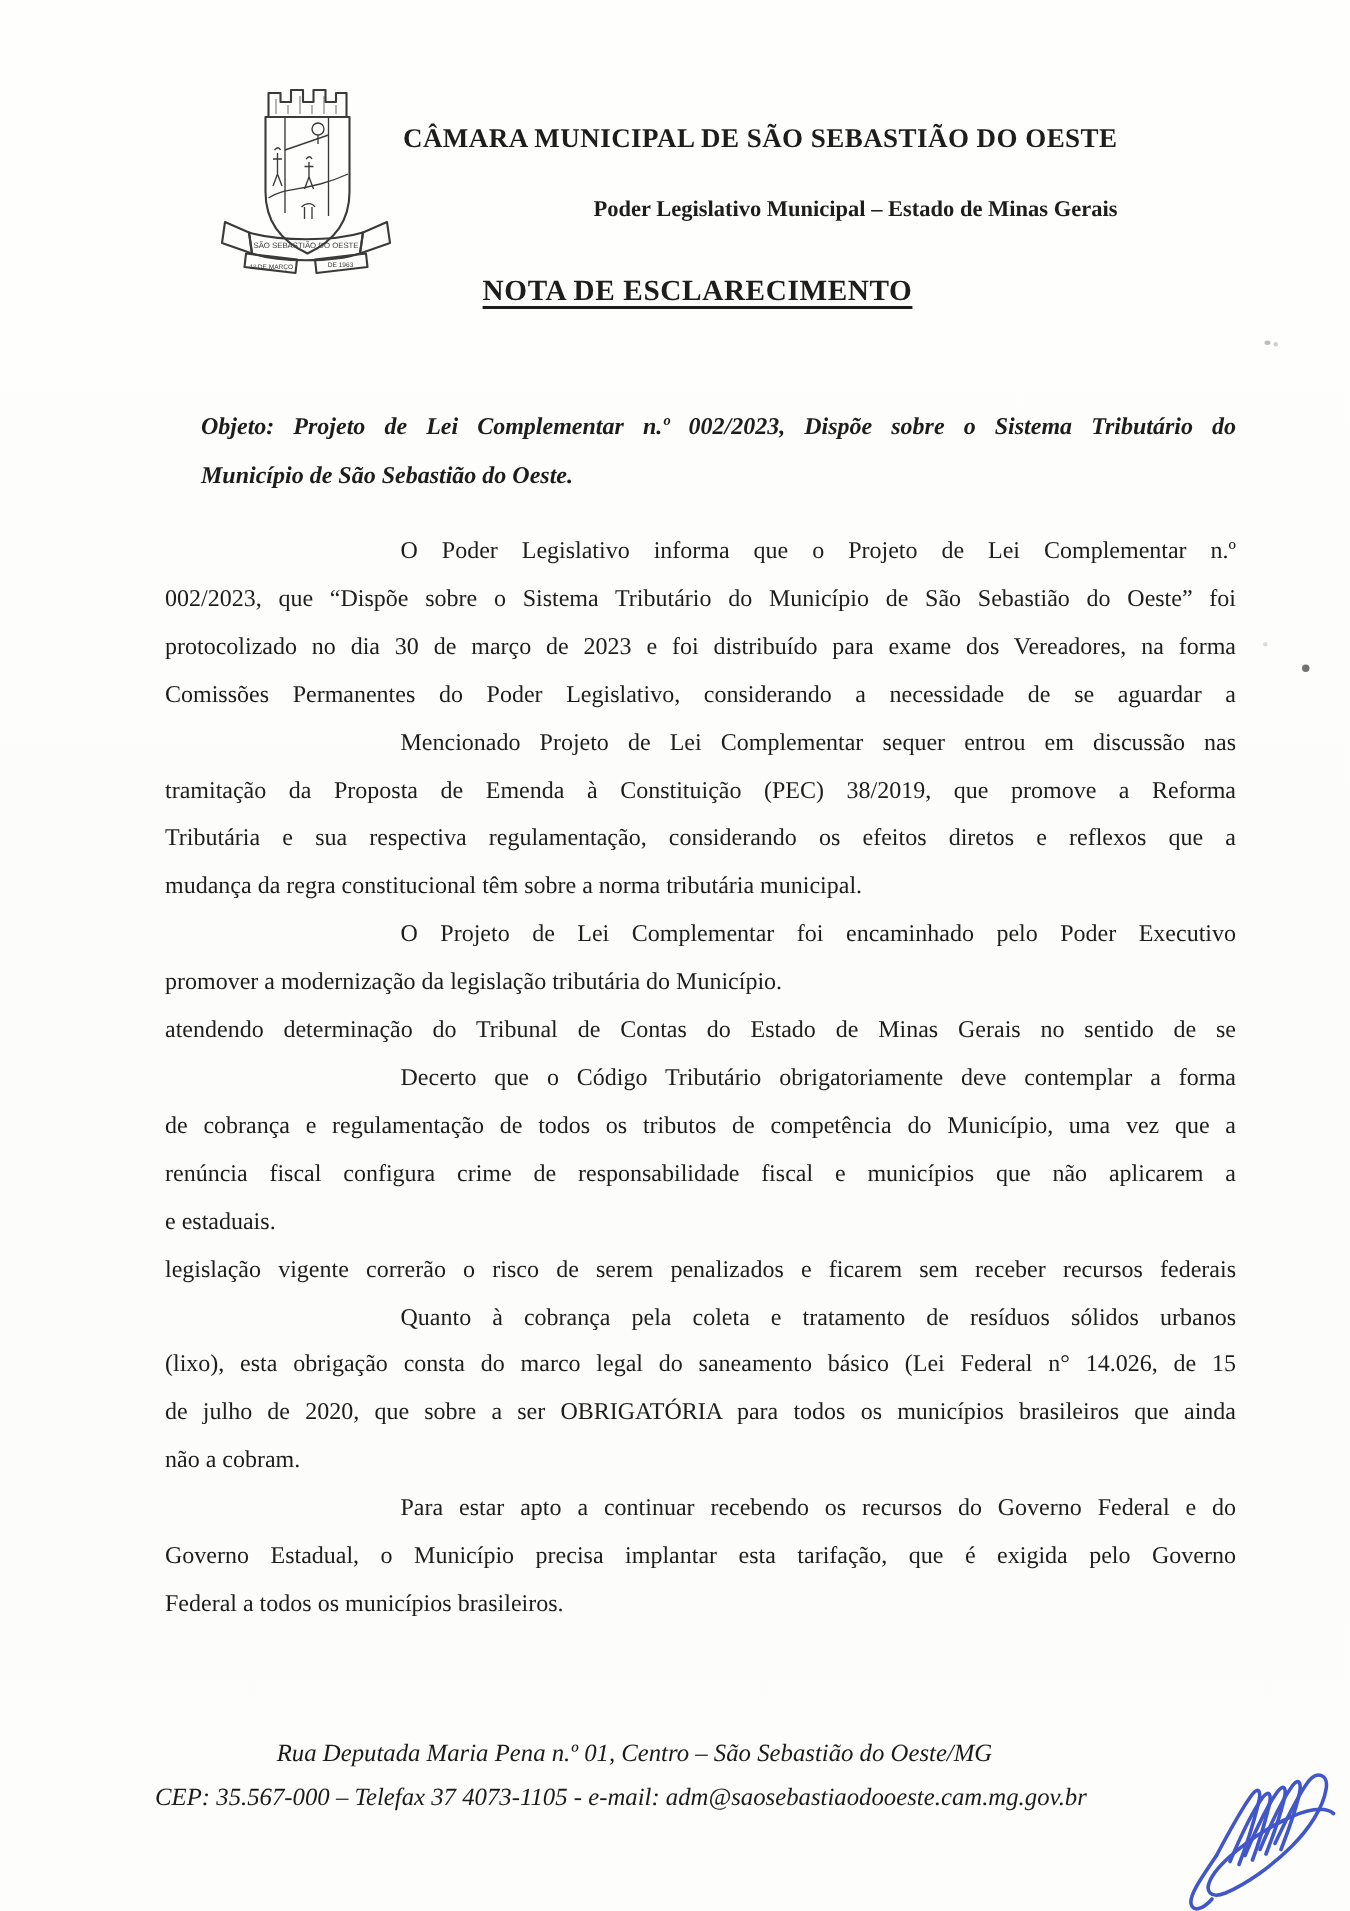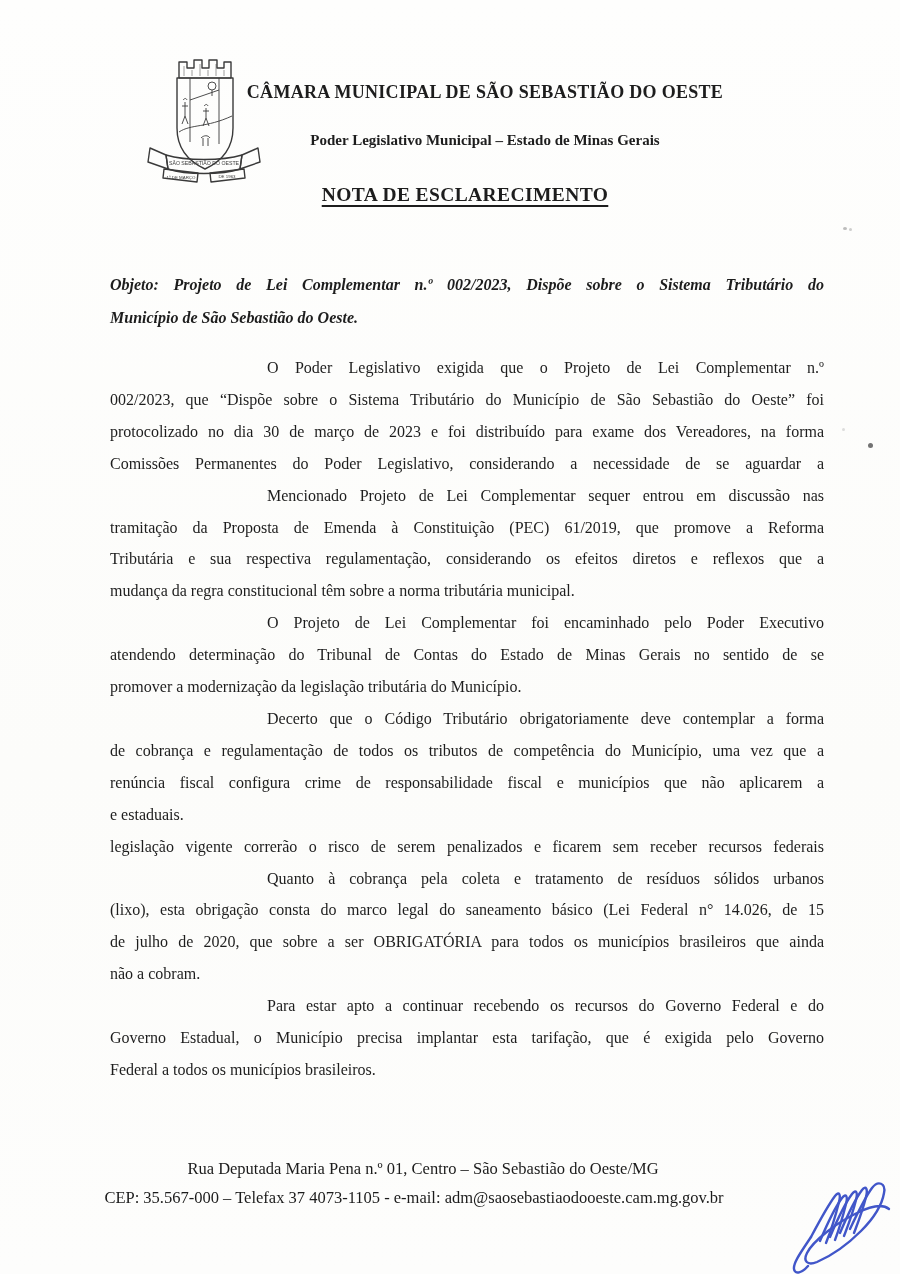--- a/index.html
+++ b/index.html
@@ -7,38 +7,38 @@
     position:relative;
     width:900px;height:1274px;
     margin:0 auto;
     background:linear-gradient(180deg,#fefefd 0%,#fcfcfa 60%,#fdfdfc 100%);
     font-family:"Liberation Serif","DejaVu Serif",serif;
     color:#1d1d1d;
     overflow:hidden;
   }
   
   .crest{position:absolute;left:146px;top:54px;width:116px;height:130px;}
-  .header-text{position:absolute;left:225px;top:82px;width:520px;text-align:center;}
+  .header-text{position:absolute;left:225px;top:82px;width:520px;text-align:right;}
   .org-name{font-size:18px;font-weight:bold;letter-spacing:.3px;white-space:nowrap;}
   .org-subtitle{font-size:15px;font-weight:bold;margin-top:29px;white-space:nowrap;}
   .doc-title{
     position:absolute;left:15px;top:184px;width:900px;text-align:center;
     font-size:19.5px;font-weight:bold;letter-spacing:.4px;
     text-decoration:underline;text-decoration-thickness:2px;text-underline-offset:4px;
   }
   
   .body{position:absolute;left:110px;top:268px;width:714px;font-size:16px;}
   .line{line-height:31.9px;text-align:justify;text-align-last:justify;white-space:nowrap;}
   .line.last{text-align-last:left;}
   .line.first{text-indent:157px;}
   .objeto{font-weight:bold;font-style:italic;margin:0 0 18px 0;}
-  .objeto .line{line-height:33px;}
+  .objeto .line{line-height:33px;margin-left:24px;}
   .para{margin:0;}
   
-  .footer{position:absolute;left:0;top:1154px;width:828px;text-align:center;font-size:16.5px;line-height:29px;color:#1b1b1b;}
+  .footer{position:absolute;left:0;top:1154px;width:828px;text-align:center;font-size:16.5px;line-height:29px;color:#1b1b1b;font-style:italic;}
   .footer-line1{transform:translateX(9px);}
   
   .signature{position:absolute;left:786px;top:1176px;width:112px;height:98px;}
   
   .speck{position:absolute;border-radius:50%;}
   .speck-a{left:843px;top:227px;width:4px;height:3px;background:#9a9a9a;opacity:.65;}
   .speck-b{left:849px;top:228px;width:3px;height:3px;background:#a8a8a8;opacity:.55;}
   .speck-c{left:868px;top:443px;width:5px;height:5px;background:#5a5a5a;opacity:.85;}
   .speck-d{left:842px;top:428px;width:3px;height:3px;background:#bdbdbd;opacity:.5;}
   .crest svg, .signature svg{display:block;width:100%;height:100%;}
@@ -95,35 +95,35 @@
 
   <div class="doc-title">NOTA DE ESCLARECIMENTO</div>
 
   <div class="body">
     <div class="objeto">
         <div class="line">Objeto: Projeto de Lei Complementar n.º 002/2023, Dispõe sobre o Sistema Tributário do</div>
         <div class="line last">Município de São Sebastião do Oeste.</div>
       </div>
     <div>
         <div class="para">
-          <div class="line first">O Poder Legislativo exigida que o Projeto de Lei Complementar n.º</div>
+          <div class="line first">O Poder Legislativo informa que o Projeto de Lei Complementar n.º</div>
           <div class="line">002/2023, que “Dispõe sobre o Sistema Tributário do Município de São Sebastião do Oeste” foi</div>
           <div class="line">protocolizado no dia 30 de março de 2023 e foi distribuído para exame dos Vereadores, na forma</div>
         </div>
         <div class="para">
           <div class="line">Comissões Permanentes do Poder Legislativo, considerando a necessidade de se aguardar a</div>
           <div class="line first">Mencionado Projeto de Lei Complementar sequer entrou em discussão nas</div>
-          <div class="line">tramitação da Proposta de Emenda à Constituição (PEC) 61/2019, que promove a Reforma</div>
+          <div class="line">tramitação da Proposta de Emenda à Constituição (PEC) 38/2019, que promove a Reforma</div>
           <div class="line">Tributária e sua respectiva regulamentação, considerando os efeitos diretos e reflexos que a</div>
           <div class="line last">mudança da regra constitucional têm sobre a norma tributária municipal.</div>
         </div>
         <div class="para">
           <div class="line first">O Projeto de Lei Complementar foi encaminhado pelo Poder Executivo</div>
+          <div class="line last">promover a modernização da legislação tributária do Município.</div>
           <div class="line">atendendo determinação do Tribunal de Contas do Estado de Minas Gerais no sentido de se</div>
-          <div class="line last">promover a modernização da legislação tributária do Município.</div>
         </div>
         <div class="para">
           <div class="line first">Decerto que o Código Tributário obrigatoriamente deve contemplar a forma</div>
           <div class="line">de cobrança e regulamentação de todos os tributos de competência do Município, uma vez que a</div>
           <div class="line">renúncia fiscal configura crime de responsabilidade fiscal e municípios que não aplicarem a</div>
           <div class="line last">e estaduais.</div>
           <div class="line">legislação vigente correrão o risco de serem penalizados e ficarem sem receber recursos federais</div>
         </div>
         <div class="para">
           <div class="line first">Quanto à cobrança pela coleta e tratamento de resíduos sólidos urbanos</div>

